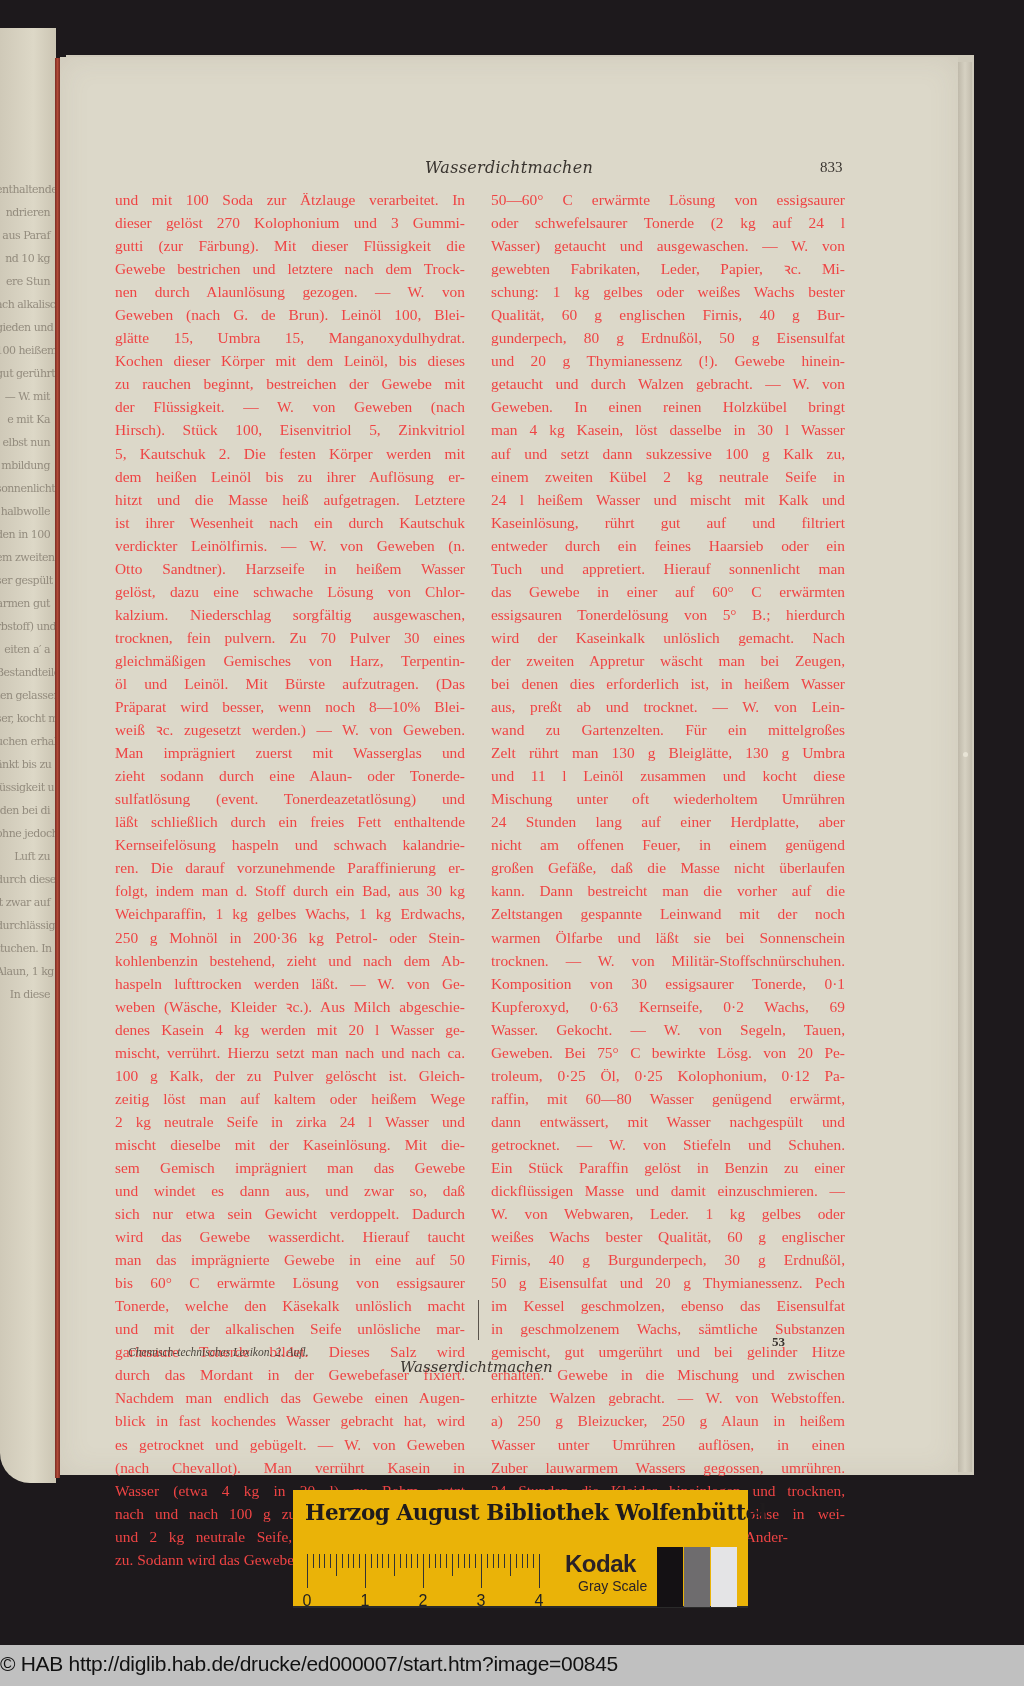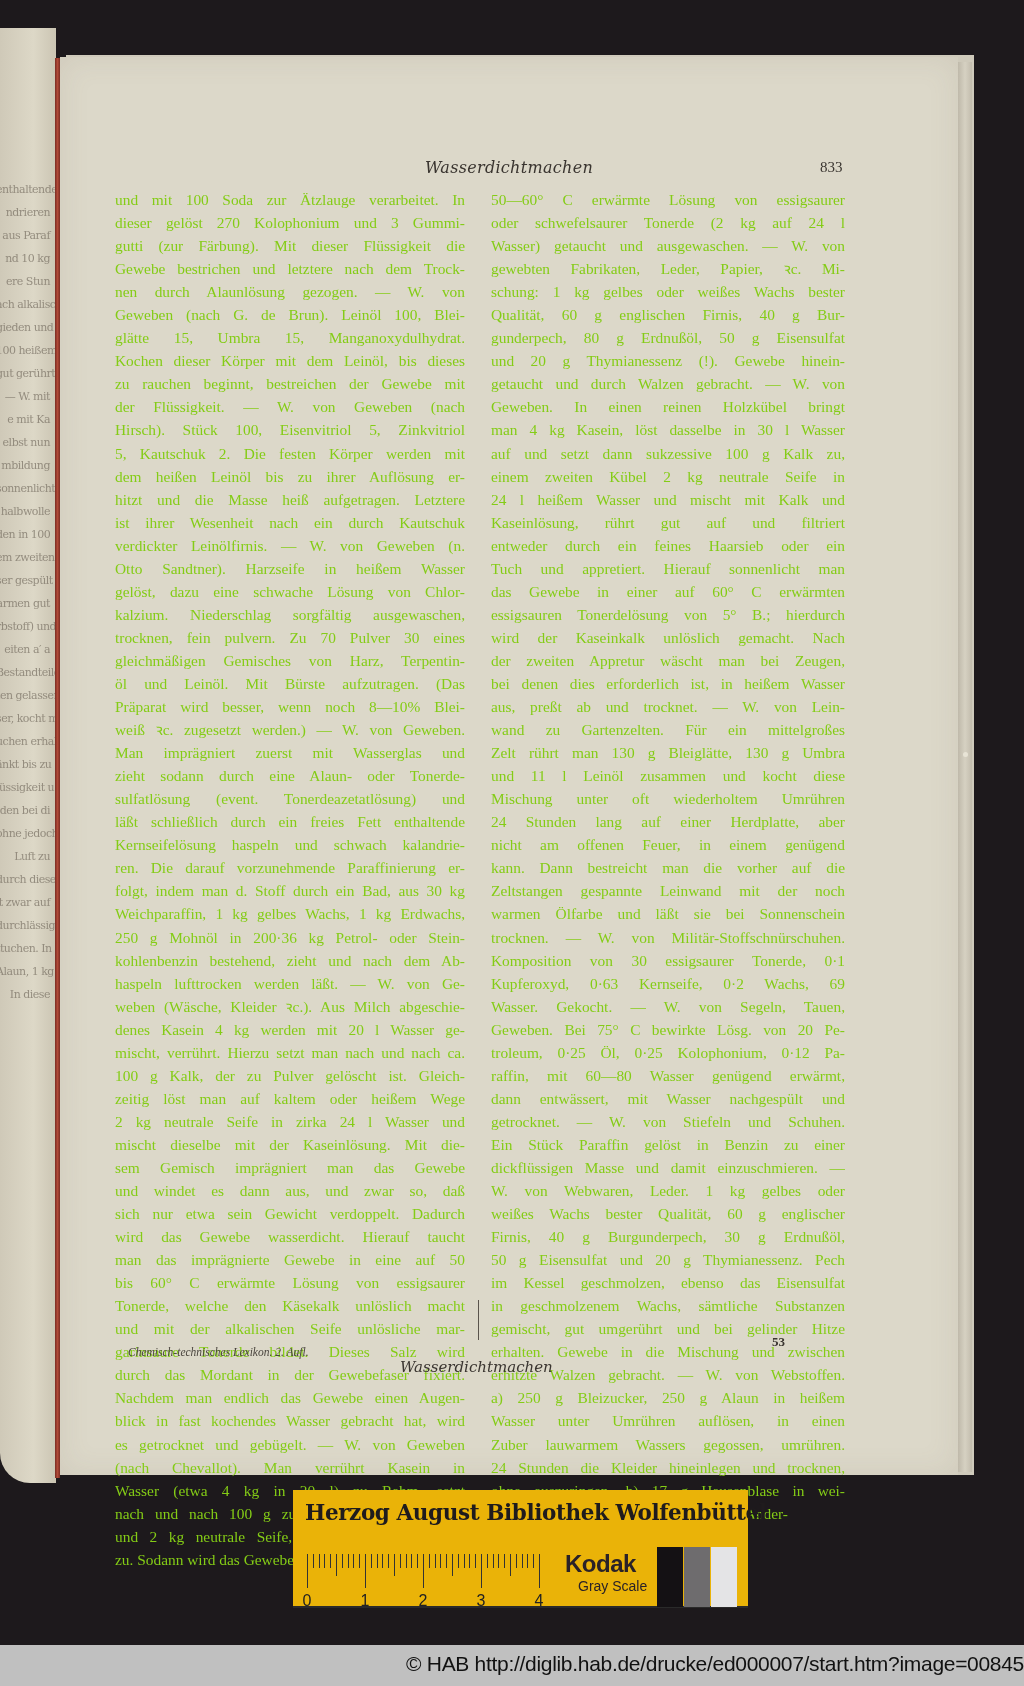--- a/index.html
+++ b/index.html
@@ -44,21 +44,21 @@
     font-size:16px; color:#3a3530; letter-spacing:.3px;
     font-family:"DejaVu Serif", serif; font-style:italic;
   }
   .run-head .pno {
     position:absolute; left:760px; top:1px; font-size:15px; color:#3a3530;
     font-family:"Liberation Serif", serif;
   }
   .col {
     position:absolute; top:188px; width:350px;
     font-family:"Liberation Serif", serif;
-    font-size:15.4px; line-height:23.05px; color:#84cc16;
+    font-size:15.4px; line-height:23.05px; color:#ef4444;
     text-align:justify; text-align-last:justify;
   }
   .col .ln { display:block; white-space:nowrap; overflow:hidden; height:23.05px; }
   .col .ln.last { text-align-last:left; }
   .col-left { left:115px; }
   .col-right { left:491px; width:354px; }
   .col-rule {
     position:absolute; left:478px; top:1300px; width:1px; height:40px; background:#5a544c;
   }
   .footnote {
@@ -97,21 +97,21 @@
   .kodak-sub {
     position:absolute; left:285px; top:88px; font-family:"Liberation Sans", sans-serif;
     font-size:14px; color:#2a2228;
   }
   .swatch { position:absolute; top:57px; width:26px; height:60px; }
   .footer-strip {
     position:absolute; left:0; top:1645px; width:1024px; height:41px;
     background:#c0c0c0;
   }
   .footer-strip .credit {
-    position:absolute; left:0; right:0; top:7px; text-align:right;
+    position:absolute; left:0; right:0; top:7px; text-align:left;
     font-family:"Liberation Sans", sans-serif; font-size:21px; color:#111;
     letter-spacing:-.3px;
   }
   .dot { position:absolute; width:5px; height:5px; border-radius:50%; background:#e8e4d6; }
 </style>
 </head>
 <body>
 
 <div class="prev-page">
   <div class="ghost-text" id="ghost">
@@ -250,20 +250,21 @@
     <span class="ln">wird der Kaseinkalk unlöslich gemacht. Nach</span>
     <span class="ln">der zweiten Appretur wäscht man bei Zeugen,</span>
     <span class="ln">bei denen dies erforderlich ist, in heißem Wasser</span>
     <span class="ln">aus, preßt ab und trocknet. — W. von Lein-</span>
     <span class="ln">wand zu Gartenzelten. Für ein mittelgroßes</span>
     <span class="ln">Zelt rührt man 130 g Bleiglätte, 130 g Umbra</span>
     <span class="ln">und 11 l Leinöl zusammen und kocht diese</span>
     <span class="ln">Mischung unter oft wiederholtem Umrühren</span>
     <span class="ln">24 Stunden lang auf einer Herdplatte, aber</span>
     <span class="ln">nicht am offenen Feuer, in einem genügend</span>
+    <span class="ln">großen Gefäße, daß die Masse nicht überlaufen</span>
     <span class="ln">kann. Dann bestreicht man die vorher auf die</span>
     <span class="ln">Zeltstangen gespannte Leinwand mit der noch</span>
     <span class="ln">warmen Ölfarbe und läßt sie bei Sonnenschein</span>
     <span class="ln">trocknen. — W. von Militär-Stoffschnürschuhen.</span>
     <span class="ln">Komposition von 30 essigsaurer Tonerde, 0·1</span>
     <span class="ln">Kupferoxyd, 0·63 Kernseife, 0·2 Wachs, 69</span>
     <span class="ln">Wasser. Gekocht. — W. von Segeln, Tauen,</span>
     <span class="ln">Geweben. Bei 75° C bewirkte Lösg. von 20 Pe-</span>
     <span class="ln">troleum, 0·25 Öl, 0·25 Kolophonium, 0·12 Pa-</span>
     <span class="ln">raffin, mit 60—80 Wasser genügend erwärmt,</span>

